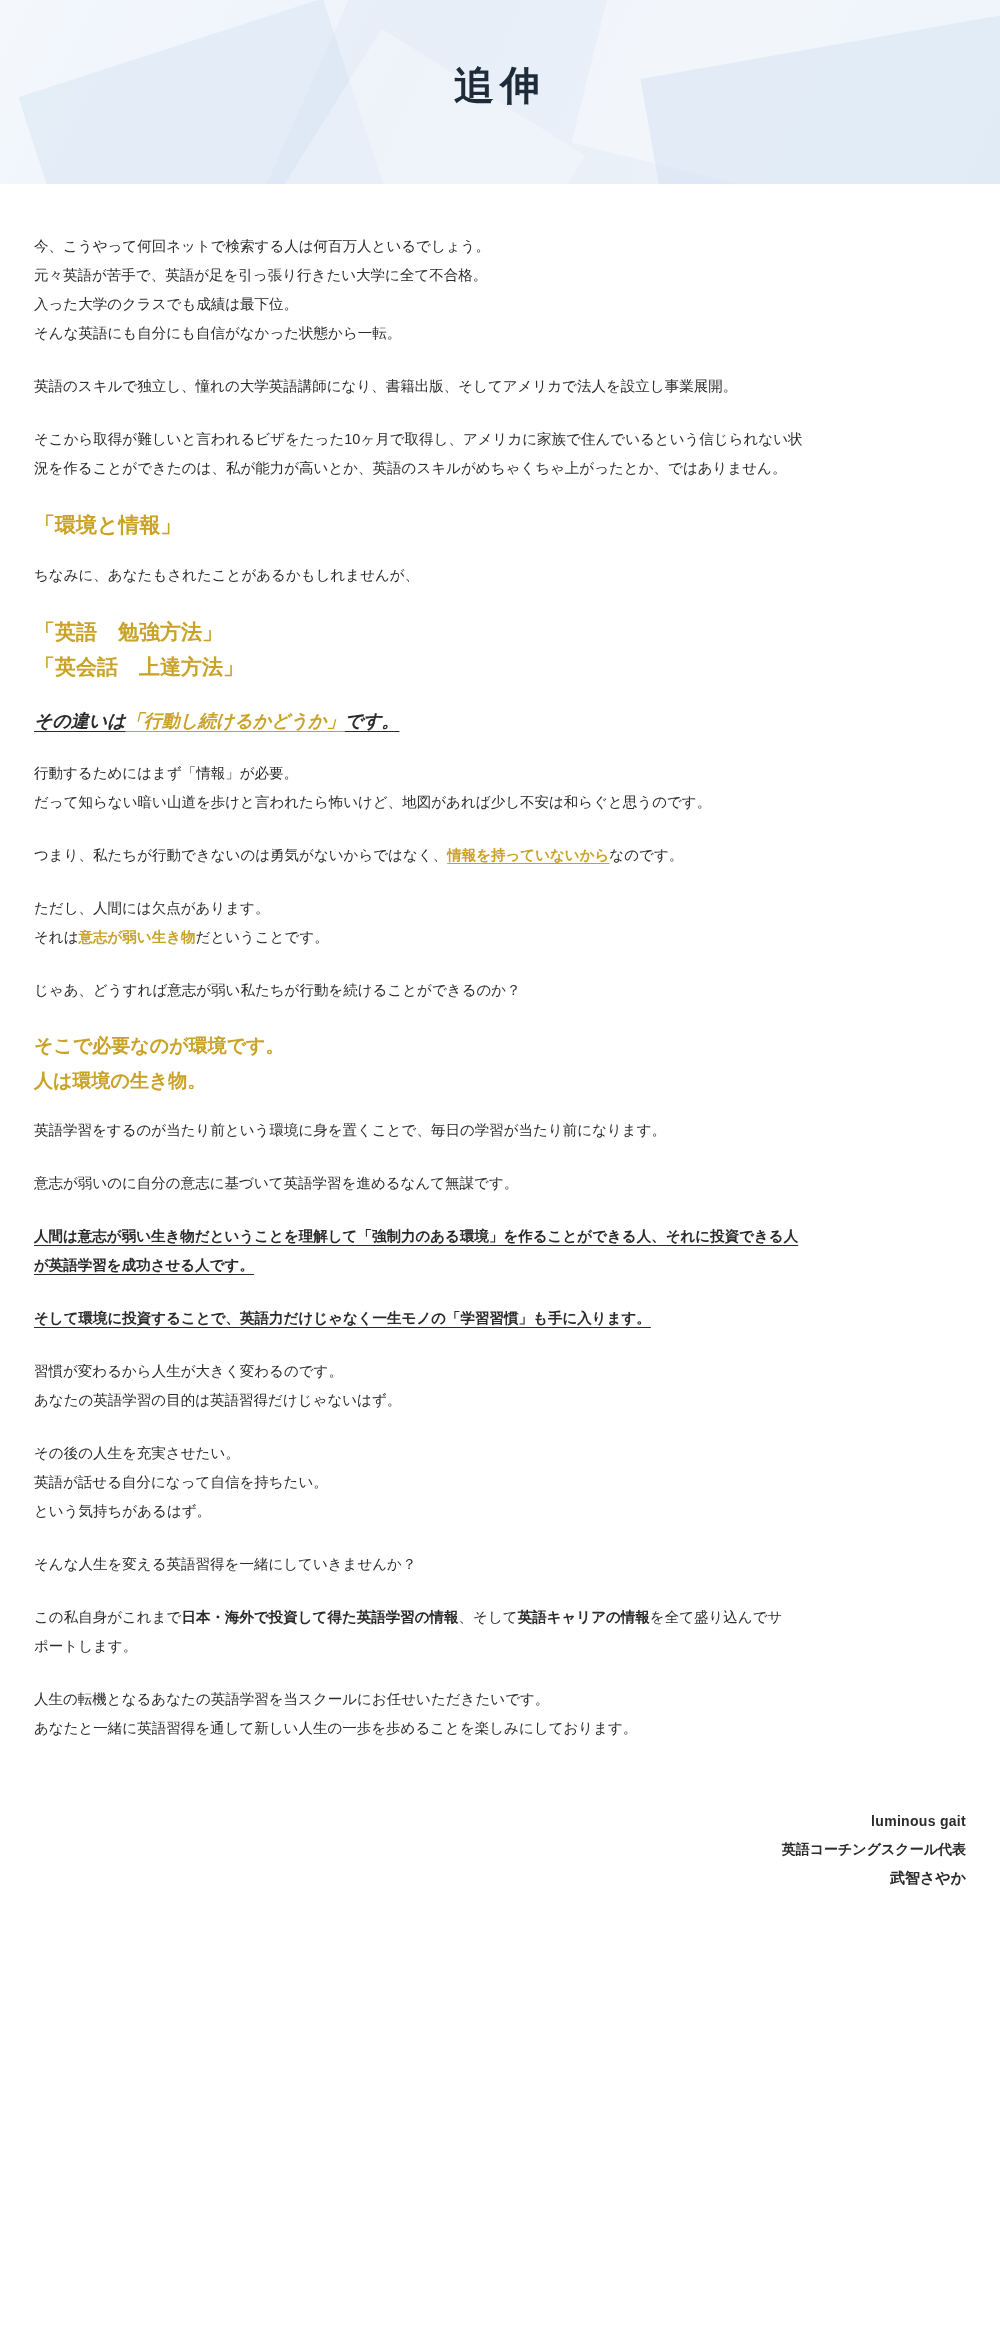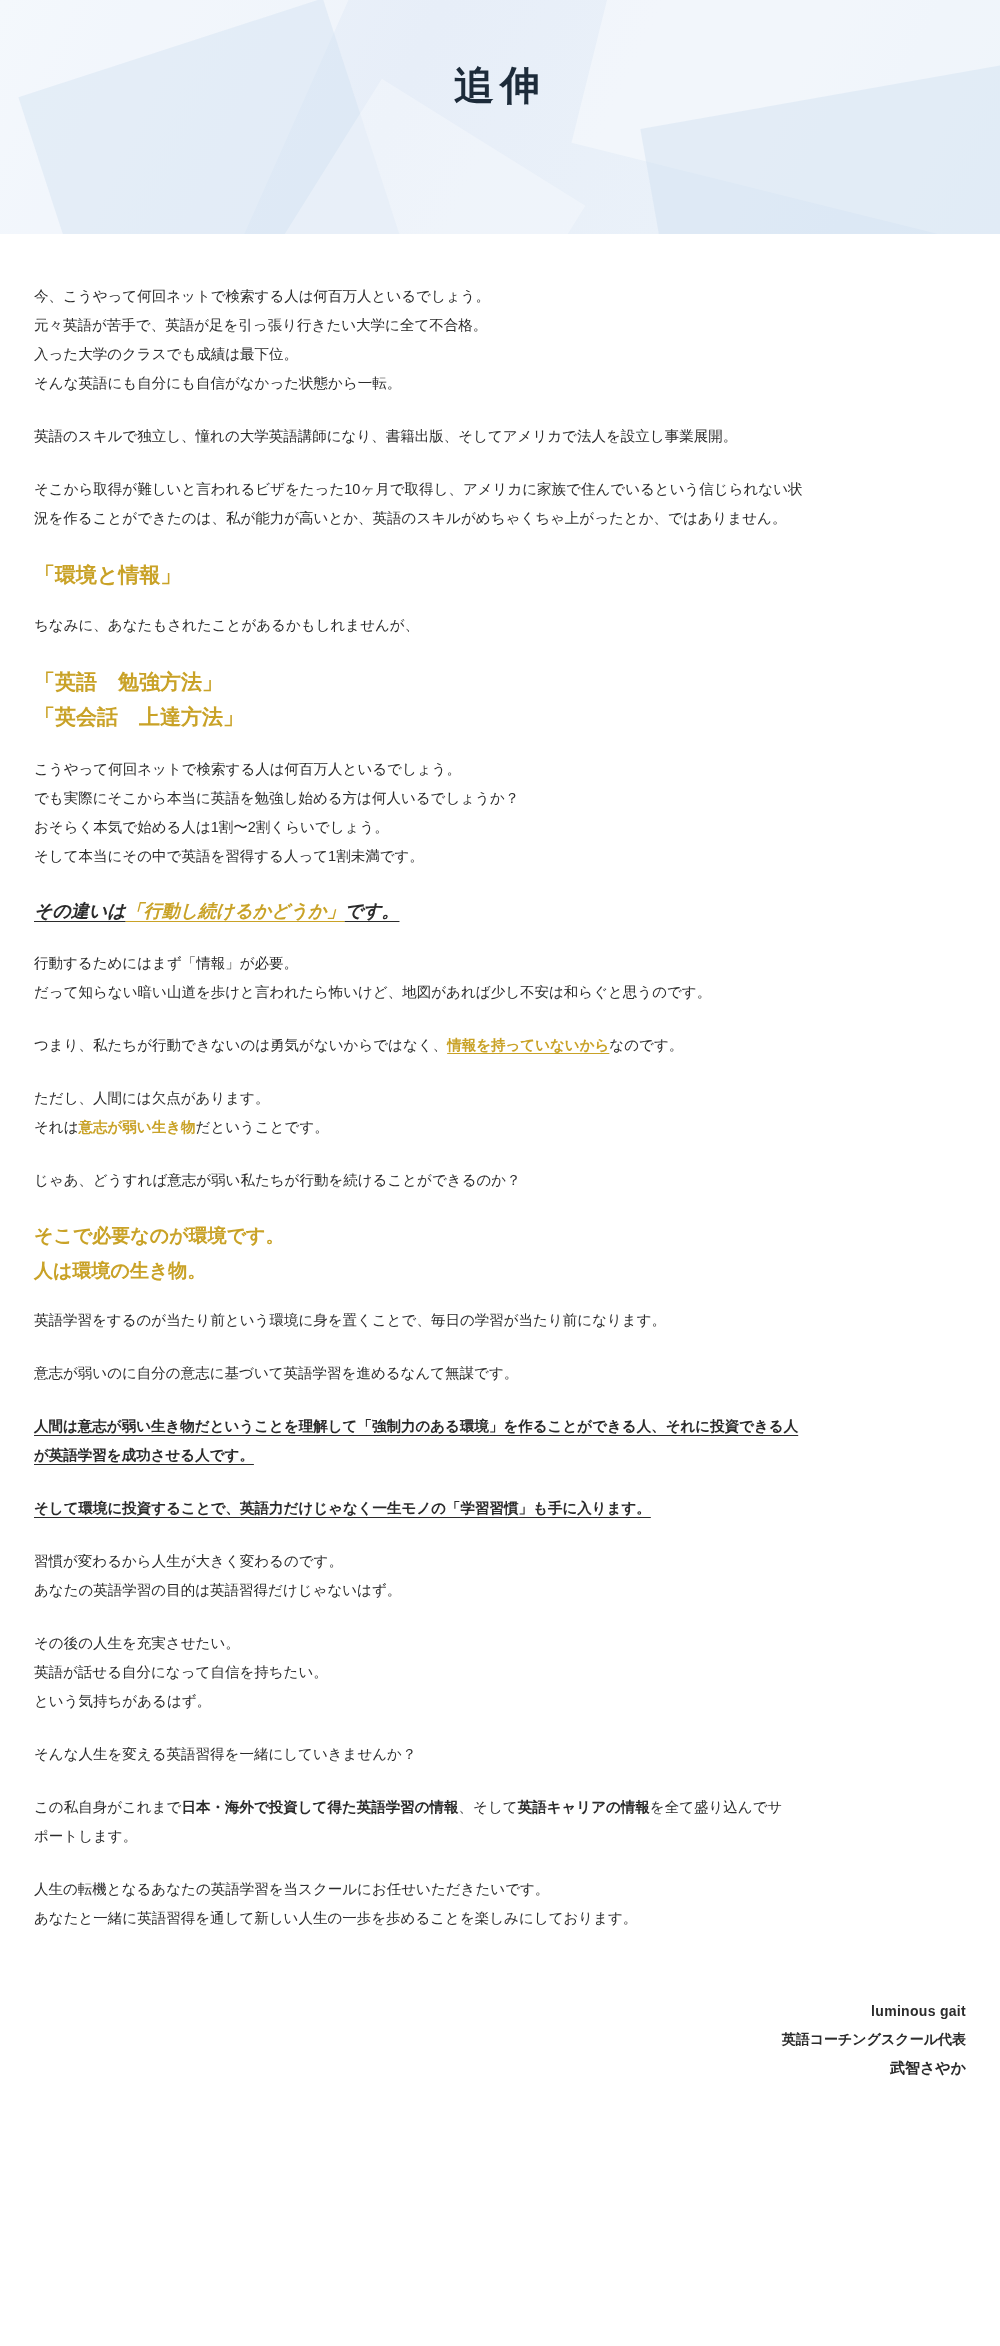--- a/index.html
+++ b/index.html
@@ -12,21 +12,21 @@
     min-height: 2346px;
     font-family: "Liberation Sans", "DejaVu Sans", sans-serif;
     color: #222222;
     -webkit-font-smoothing: antialiased;
   }
 
   
   .hero {
     position: relative;
     width: 1000px;
-    height: 234px;
+    height: 184px;
     background: linear-gradient(115deg, #eef4fb 0%, #e7eef8 40%, #eaf1f9 70%, #e4edf7 100%);
     overflow: hidden;
   }
   .hero .facet {
     position: absolute;
     background: rgba(255,255,255,0.45);
   }
   .hero .f1 {
     width: 460px; height: 420px;
     left: -160px; top: -150px;
@@ -172,26 +172,20 @@
 
   <p class="para">
     <span class="line">ちなみに、あなたもされたことがあるかもしれませんが、</span>
   </p>
 
   <h2 class="gold-head pair">
     <span class="line">「英語　勉強方法」</span>
     <span class="line">「英会話　上達方法」</span>
   </h2>
 
-  <p class="para">
-    <span class="line">こうやって何回ネットで検索する人は何百万人といるでしょう。</span>
-    <span class="line">でも実際にそこから本当に英語を勉強し始める方は何人いるでしょうか？</span>
-    <span class="line">おそらく本気で始める人は1割〜2割くらいでしょう。</span>
-    <span class="line">そして本当にその中で英語を習得する人って1割未満です。</span>
-  </p>
 
   <h2 class="ul-head">
     <span class="u">その違いは</span><span class="u gold">「行動し続けるかどうか」</span><span class="u">です。</span>
   </h2>
 
   <p class="para">
     <span class="line">行動するためにはまず「情報」が必要。</span>
     <span class="line">だって知らない暗い山道を歩けと言われたら怖いけど、地図があれば少し不安は和らぐと思うのです。</span>
   </p>
 

